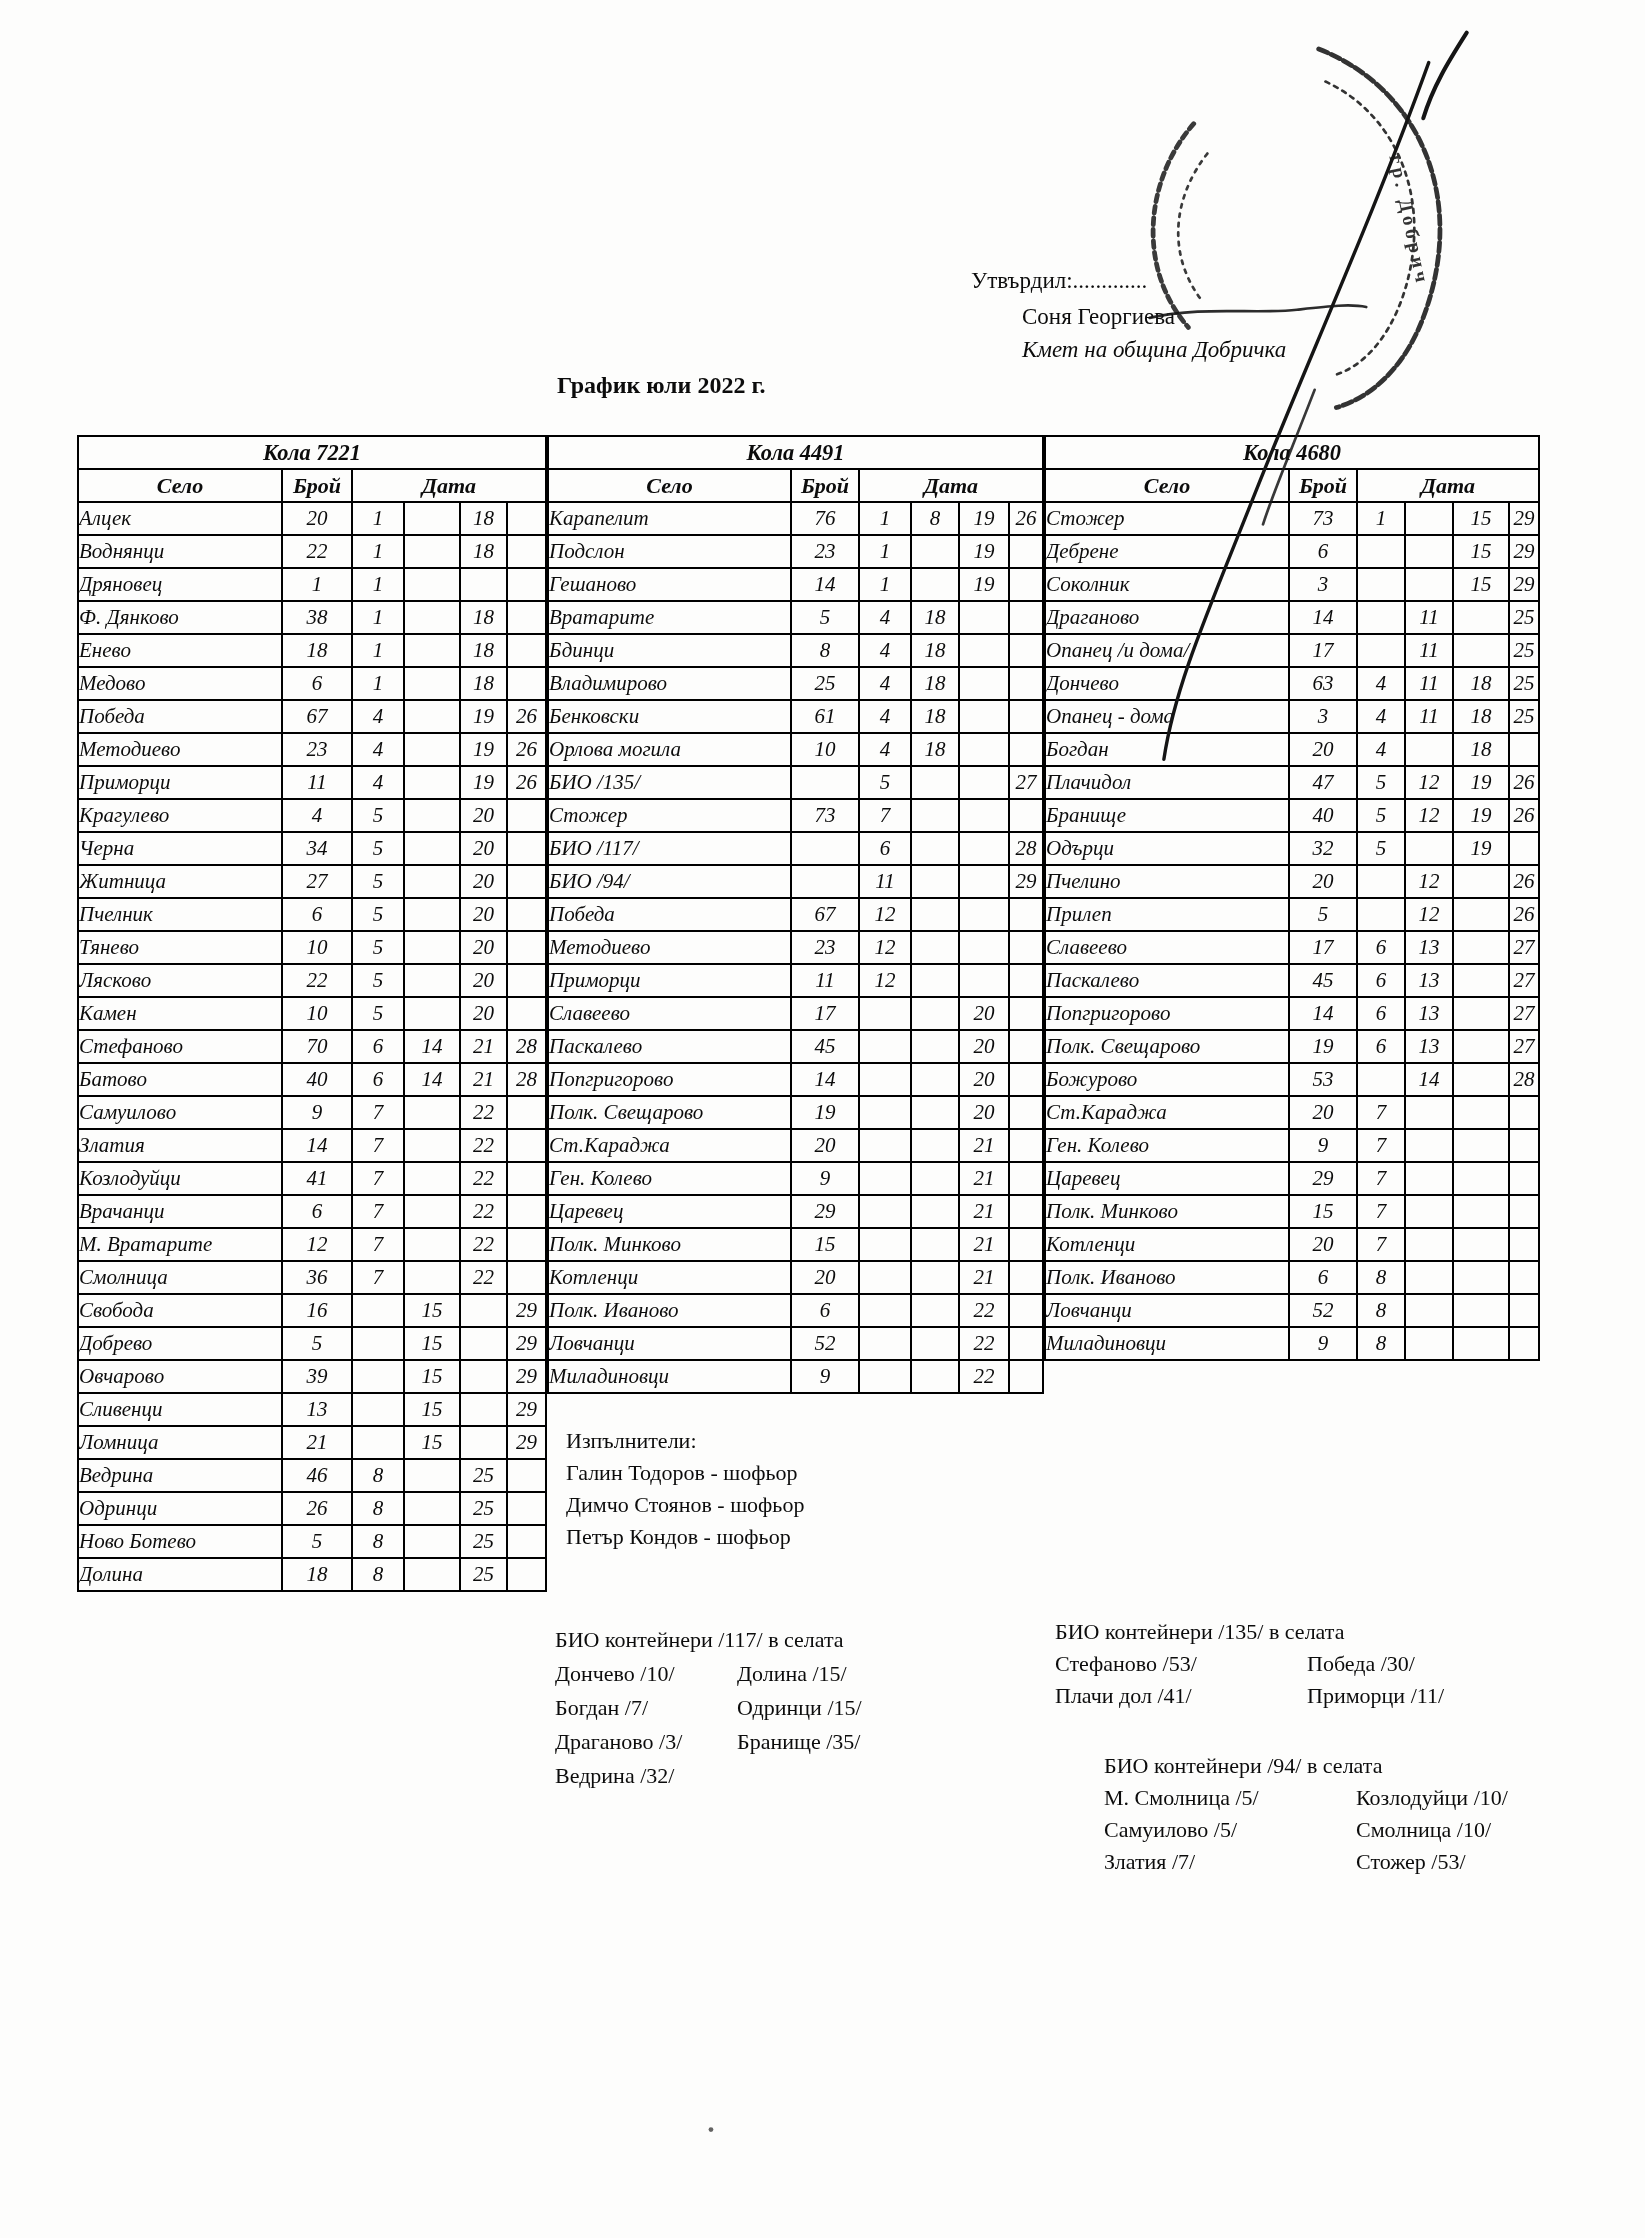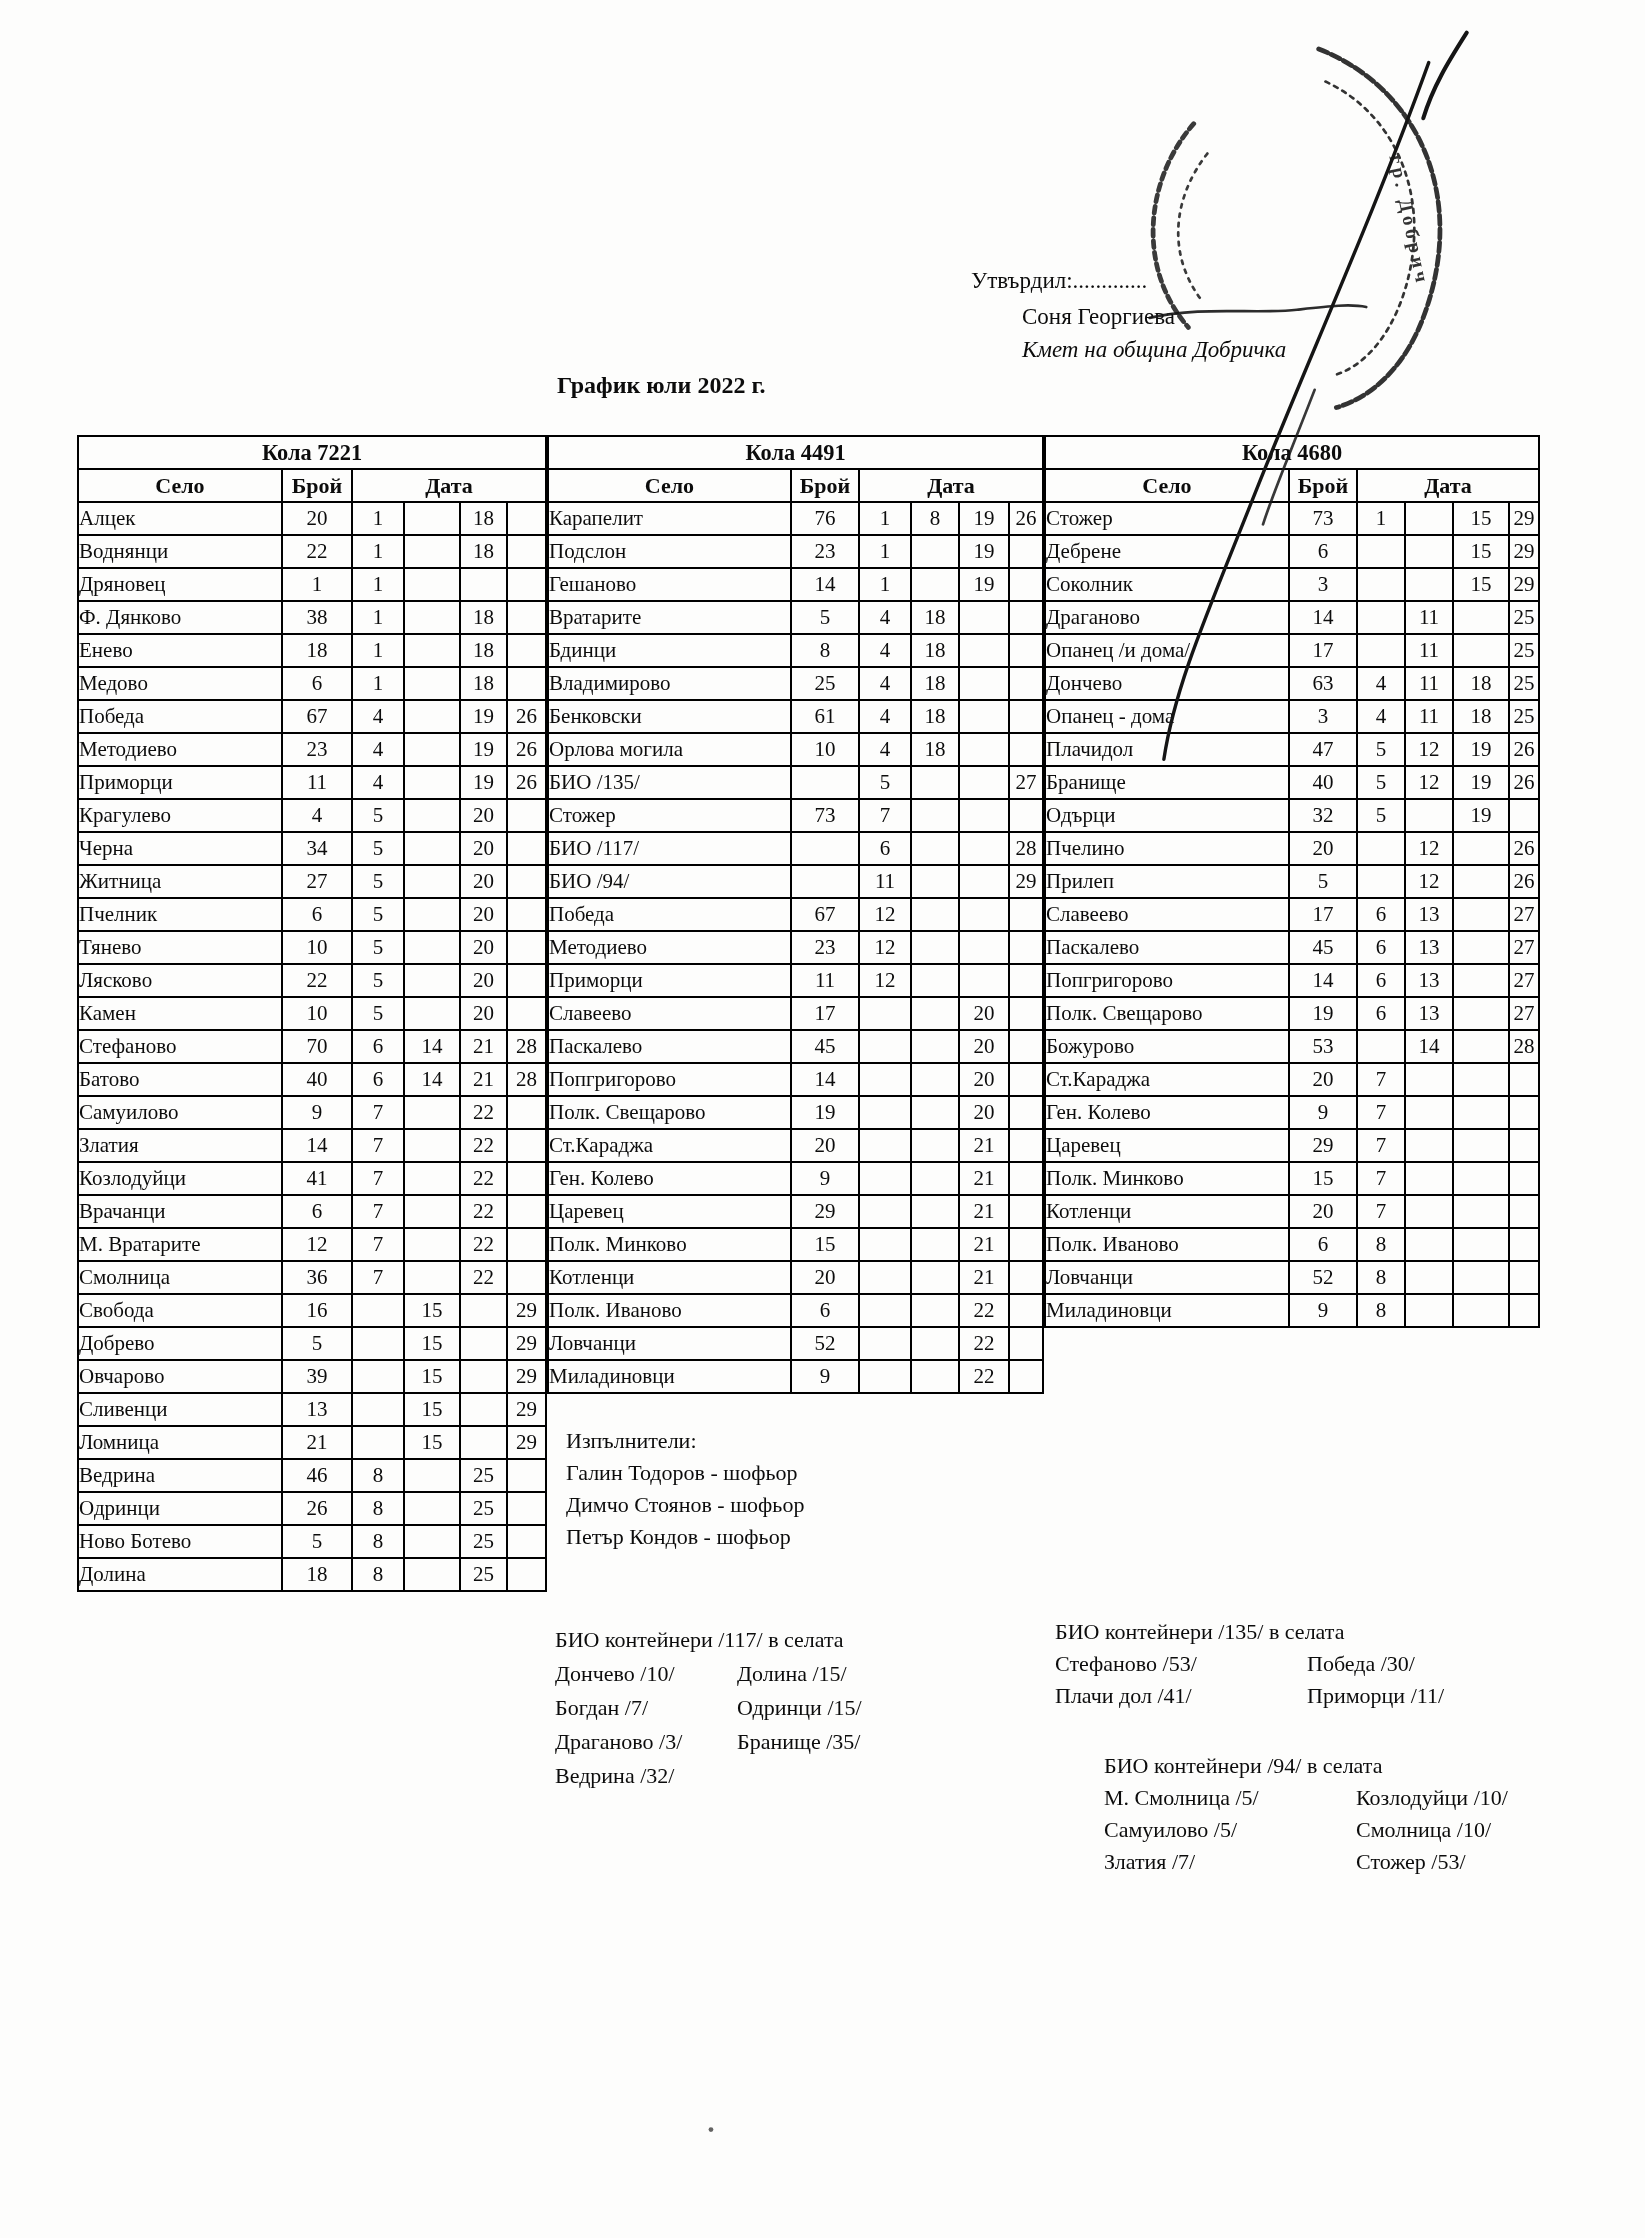--- a/index.html
+++ b/index.html
@@ -12,21 +12,21 @@
     overflow:hidden;
   }
   
   .abs{position:absolute;}
   .appr-label{left:951px;top:268px;font-size:23px;white-space:nowrap;margin-left:20px;}
   .appr-name{left:1022px;top:304px;font-size:23px;white-space:nowrap;}
   .appr-role{left:1022px;top:337px;font-size:23px;font-style:italic;white-space:nowrap;}
   .doc-title{left:557px;top:372px;font-size:24px;font-weight:bold;white-space:nowrap;}
   
   .tables-row{position:absolute;left:77px;top:435px;display:flex;align-items:flex-start;}
-  table.sched{border-collapse:collapse;table-layout:fixed;background:transparent;border:2.7px solid #000;}
+  table.sched{border-collapse:collapse;table-layout:fixed;background:transparent;border:2.7px solid #000;font-style:italic;}
   table.sched th,table.sched td{border:2px solid #000;padding:0;overflow:hidden;}
   th.car{height:31px;font-size:22.4px;font-weight:bold;text-align:center;border-bottom:2.7px solid #000;}
   th.ch{height:31px;font-size:22px;font-weight:bold;text-align:center;border-bottom:2.7px solid #000;margin-left:24px;}
   td{height:31px;line-height:31px;font-size:21px;}
   td.village{text-align:left;padding-left:5.4px;padding-right:2.7px;white-space:nowrap;border-right:2.7px solid #000;}
   td.num{text-align:center;}
   td.count{border-right:2.7px solid #000;}
   
   .executors{left:566px;top:1425px;font-size:22px;line-height:32px;}
   .bio{font-size:22px;}
@@ -647,20 +647,28 @@
         </tr>
         <tr>
           <td class="village">Опанец - дома</td>
           <td class="num count">3</td>
           <td class="num date">4</td>
           <td class="num date">11</td>
           <td class="num date">18</td>
           <td class="num date">25</td>
         </tr>
         <tr>
+          <td class="village">Богдан</td>
+          <td class="num count">20</td>
+          <td class="num date">4</td>
+          <td class="num date"></td>
+          <td class="num date">18</td>
+          <td class="num date"></td>
+        </tr>
+        <tr>
           <td class="village">Плачидол</td>
           <td class="num count">47</td>
           <td class="num date">5</td>
           <td class="num date">12</td>
           <td class="num date">19</td>
           <td class="num date">26</td>
         </tr>
         <tr>
           <td class="village">Бранище</td>
           <td class="num count">40</td>

